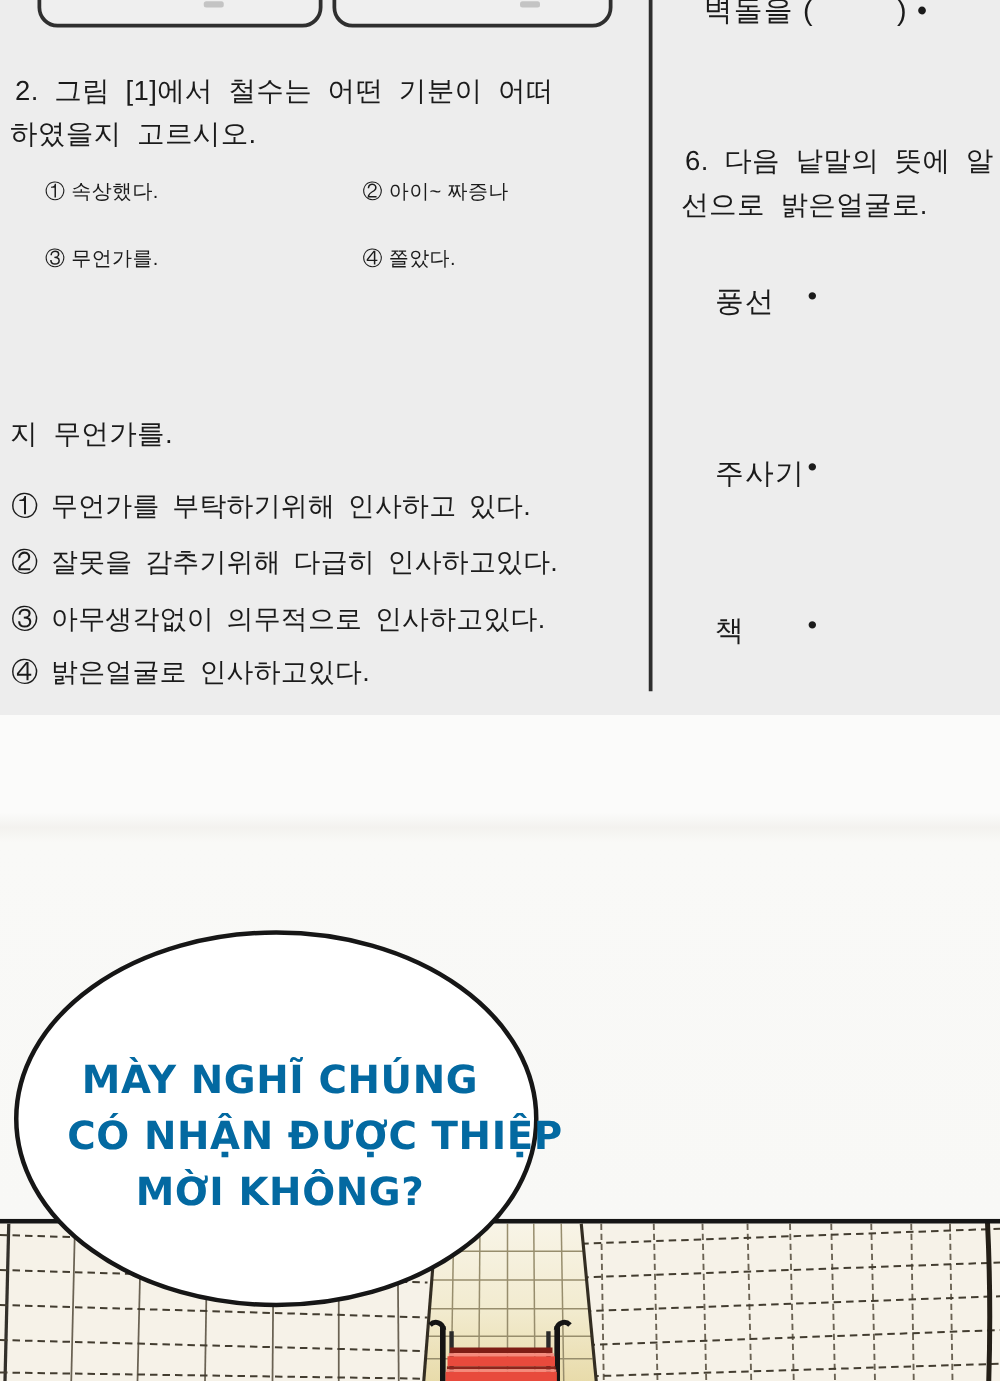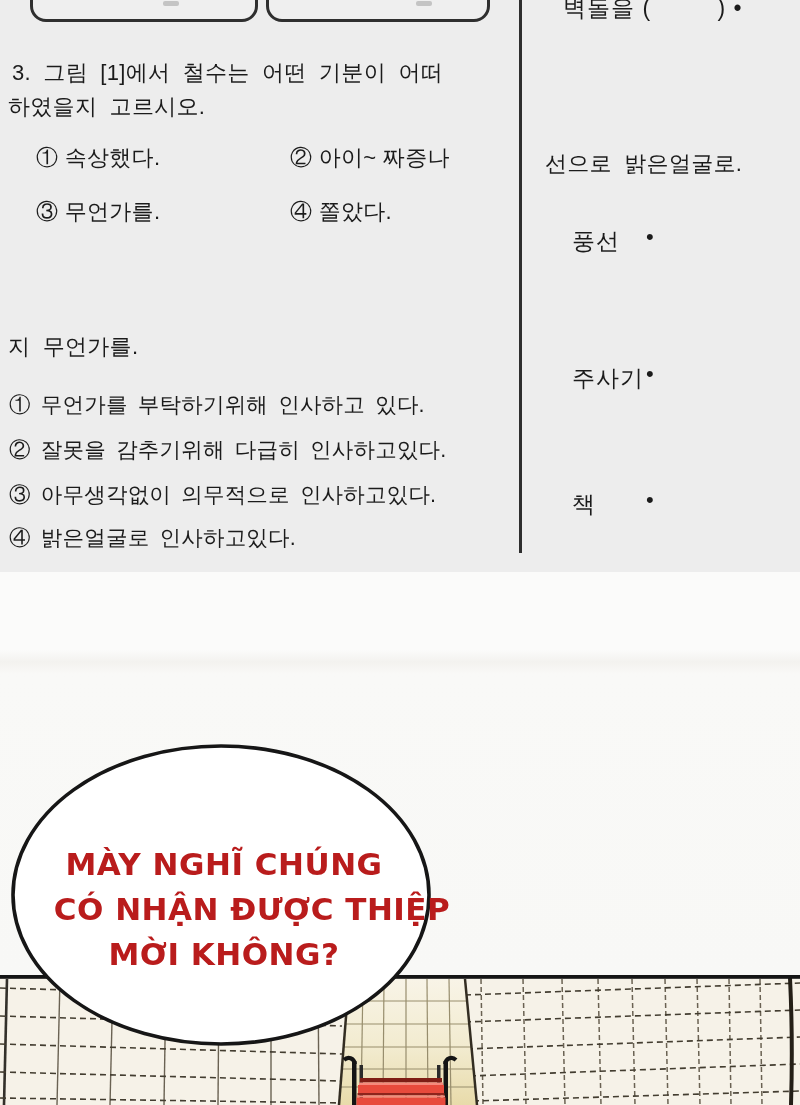--- a/index.html
+++ b/index.html
@@ -11,67 +11,68 @@
              background:#ededed;overflow:hidden;color:#1b1b1b;}
   .abox{position:absolute;border:3px solid #2f2f2f;border-radius:16px;background:#efefef;}
   .abox1{left:30px;top:-24px;width:222px;height:40px;}
   .abox2{left:266px;top:-24px;width:218px;height:40px;}
   .faint-mark{position:absolute;height:5px;background:#b5b5b5;border-radius:2px;opacity:.75;}
   .fm1{left:163px;top:1px;width:16px;}
   .fm2{left:416px;top:1px;width:16px;}
   .divider{position:absolute;left:519px;top:0;width:3px;height:553px;background:#2e2e2e;}
   .ws-line{position:absolute;font-size:22px;line-height:33px;letter-spacing:.3px;
            word-spacing:6px;white-space:pre;}
-  .opt{position:absolute;font-size:22px;white-space:pre;letter-spacing:.3px;}
+  .opt{position:absolute;font-size:16px;white-space:pre;letter-spacing:.3px;}
   .opt3{position:absolute;font-size:21.5px;white-space:pre;letter-spacing:.2px;word-spacing:4px;}
   .q5partial{position:absolute;left:563px;top:-7px;font-size:23px;white-space:pre;letter-spacing:1px;}
   .match-row{position:absolute;left:572px;width:95px;height:30px;font-size:23px;letter-spacing:1px;}
   .match-label{position:absolute;left:0;top:0;}
   .match-dot{position:absolute;left:74px;top:-2px;font-size:22px;}
 
   
   .gap{position:absolute;left:0;top:572px;width:800px;height:403px;
        background:linear-gradient(#fbfbfa 0px,#fbfbfa 78px,#f3f2ef 90px,#f9f9f7 102px,#f8f8f6 100%);}
 
   
   .comic{position:absolute;left:0;top:975px;width:800px;height:130px;z-index:1;}
 
   
   .bubble-wrap{position:absolute;left:0;top:738px;width:448px;height:316px;z-index:2;}
   .bline{position:absolute;left:0;width:448px;text-align:center;z-index:3;
          font-family:"DejaVu Sans","Liberation Sans",sans-serif;
-         font-weight:bold;font-size:31px;letter-spacing:.5px;color:#b91c1c;white-space:pre;}
+         font-weight:bold;font-size:31px;letter-spacing:.5px;color:#0369a1;white-space:pre;}
   .b1{top:846px;} .b2{top:891px;margin-left:28px;} .b3{top:936px;}
 </style>
 </head>
 <body>
 
 <div class="page">
 
   <section class="worksheet">
     <div class="abox abox1"></div>
     <div class="abox abox2"></div>
     <div class="faint-mark fm1"></div>
     <div class="faint-mark fm2"></div>
     <div class="divider"></div>
 
-    <div class="ws-line" style="left:12px;top:56px">3. 그림 [1]에서 철수는 어떤 기분이 어떠</div>
+    <div class="ws-line" style="left:12px;top:56px">2. 그림 [1]에서 철수는 어떤 기분이 어떠</div>
     <div class="ws-line" style="left:8px;top:90px">하였을지 고르시오.</div>
     <div class="opt" style="left:36px;top:143px">① 속상했다.</div>
     <div class="opt" style="left:290px;top:143px">② 아이~ 짜증나</div>
     <div class="opt" style="left:36px;top:197px">③ 무언가를.</div>
     <div class="opt" style="left:290px;top:197px">④ 쫄았다.</div>
 
     <div class="ws-line" style="left:8px;top:330px">지 무언가를.</div>
     <div class="opt3" style="left:9px;top:390px">① 무언가를 부탁하기위해 인사하고 있다.</div>
     <div class="opt3" style="left:9px;top:435px">② 잘못을 감추기위해 다급히 인사하고있다.</div>
     <div class="opt3" style="left:9px;top:480px">③ 아무생각없이 의무적으로 인사하고있다.</div>
     <div class="opt3" style="left:9px;top:523px">④ 밝은얼굴로 인사하고있다.</div>
 
     <div class="q5partial">벽돌을 (         ) •</div>
+    <div class="ws-line" style="left:548px;top:112px">6. 다음 낱말의 뜻에 알</div>
     <div class="ws-line" style="left:545px;top:147px">선으로 밝은얼굴로.</div>
 
     <div class="match-row" style="top:226px">
       <span class="match-label">풍선</span>
       <span class="match-dot">•</span>
     </div>
     <div class="match-row" style="top:363px">
       <span class="match-label">주사기</span>
       <span class="match-dot">•</span>
     </div>

